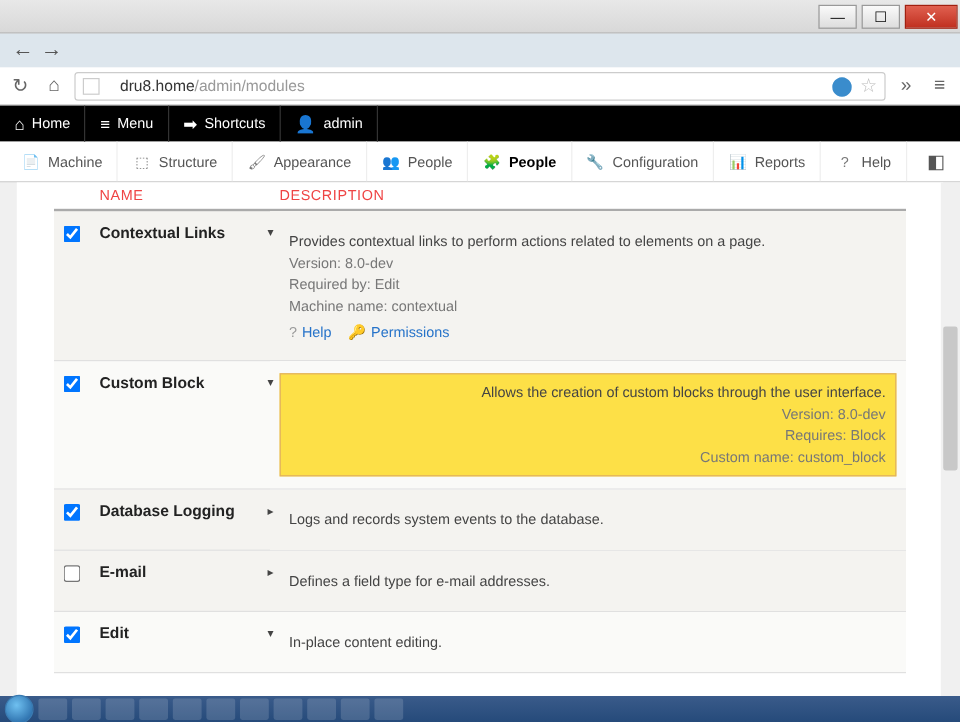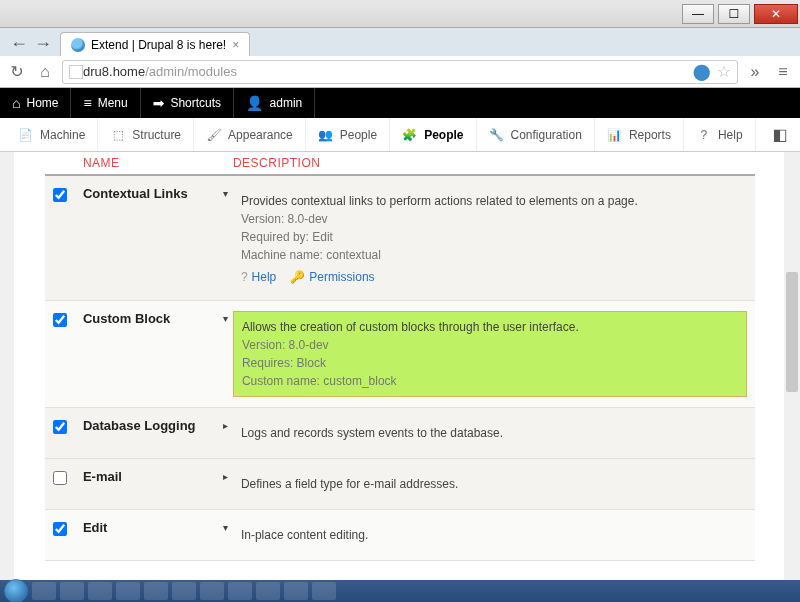--- a/index.html
+++ b/index.html
@@ -12,21 +12,21 @@
 .tab-strip { background: #dde6ed; height: 28px; display: flex; align-items: flex-end; padding-left: 60px; position: relative; }
 .back-fwd { position: absolute; left: 8px; top: 2px; display: flex; gap: 2px; }
 .nav-arrow { width: 22px; height: 22px; display: flex; align-items: center; justify-content: center; color: #555; cursor: pointer; font-size: 18px; }
 .tab { background: #fff; border: 1px solid #bbb; border-bottom: none; border-radius: 4px 4px 0 0; padding: 4px 10px; font-size: 12px; display: flex; align-items: center; gap: 6px; height: 24px; min-width: 180px; }
 .tab .favicon { width: 14px; height: 14px; border-radius: 50%; background: radial-gradient(circle at 40% 35%, #7ec6f0 40%, #3a8ccc 60%); }
 .tab .x { margin-left: auto; color: #888; cursor: pointer; }
 .new-tab { width: 24px; height: 20px; margin-left: 4px; color: #666; display: flex; align-items: center; justify-content: center; cursor: pointer; font-size: 14px; }
 
 .addr-bar { background: #fff; border-bottom: 1px solid #bbb; height: 32px; display: flex; align-items: center; padding: 0 6px; gap: 6px; }
 .addr-icon { width: 22px; height: 22px; display: flex; align-items: center; justify-content: center; color: #666; cursor: pointer; }
-.addr-input-wrap { flex: 1; border: 1px solid #ccc; border-radius: 3px; height: 24px; display: flex; align-items: center; padding: 0 6px; gap: 0; background: #fff; }
+.addr-input-wrap { flex: 1; border: 1px solid #ccc; border-radius: 3px; height: 24px; display: flex; align-items: center; padding: 0 6px; gap: 17px; background: #fff; }
 .addr-input-wrap .page-ico { width: 14px; height: 14px; border: 1px solid #ccc; background: #fff; }
 .addr-text { font-size: 13px; color: #333; }
 .addr-text .dim { color: #999; }
 .addr-right { display: flex; gap: 6px; margin-left: auto; }
 
 .topbar { background: #000; height: 30px; display: flex; align-items: center; }
 .top-item { color: #fff; font-size: 12px; padding: 0 12px; display: flex; align-items: center; gap: 6px; height: 100%; cursor: pointer; border-right: 1px solid #333; }
 .top-item .ico { font-size: 14px; }
 
 .admin-tabs { background: #fff; border-bottom: 1px solid #ccc; height: 34px; display: flex; align-items: center; padding: 0 6px; }
@@ -39,21 +39,21 @@
 .content-area { position: absolute; top: 152px; bottom: 22px; left: 14px; right: 14px; overflow-y: hidden; background: #fff; }
 .mod-table { width: 92%; margin: 0 auto; border-collapse: collapse; font-size: 12px; }
 .thead-row td { border-bottom: 2px solid #aaa; font-weight: normal; color: #ef4444; padding: 4px 8px; letter-spacing: 0.5px; }
 .mod-row { border-bottom: 1px solid #e0e0e0; }
 .mod-row td { vertical-align: top; padding: 10px 8px; background: #f4f3f0; }
 .mod-row.even td { background: #fafaf8; }
 .chk-cell { width: 28px; padding-top: 12px !important; }
 .name-cell { width: 150px; font-weight: bold; color: #222; font-size: 13px; margin-left: 24px; }
 .desc-cell { position: relative; }
 .desc-box { padding: 6px 8px; }
-.desc-box.highlighted { border: 1px solid #e0b060; background: #bef264; }
+.desc-box.highlighted { border: 1px solid #e0b060; background: #fde047; text-align: right; }
 .desc-line { color: #444; padding: 2px 0; }
 .desc-meta { color: #777; padding: 2px 0; }
 .toggle-arrow { position: absolute; left: -2px; top: 12px; font-size: 10px; color: #444; cursor: pointer; }
 .desc-links { padding-top: 6px; display: flex; gap: 14px; }
 .desc-links a { color: #2673c9; text-decoration: none; display: inline-flex; align-items: center; gap: 4px; }
 .desc-links .lico { color: #999; }
 input[type=checkbox] { width: 14px; height: 14px; }
 
 .scrollbar { position: absolute; right: 0; top: 152px; bottom: 22px; width: 16px; background: #f0f0f0; }
 .scroll-thumb { position: absolute; left: 2px; right: 2px; top: 120px; height: 120px; background: #c8c8c8; border-radius: 2px; }
@@ -68,25 +68,20 @@
 <div class="window-chrome">
   <div class="win-btn">—</div>
   <div class="win-btn">☐</div>
   <div class="win-btn close">✕</div>
 </div>
 
 <div class="tab-strip">
   <div class="back-fwd">
     <div class="nav-arrow">←</div>
     <div class="nav-arrow">→</div>
-  </div>
-  <div class="tab">
-    <span class="favicon"></span>
-    <span>Extend | Drupal 8 is here!</span>
-    <span class="x">×</span>
   </div>
   <div class="new-tab"></div>
 </div>
 
 <div class="addr-bar">
   <div class="addr-icon">↻</div>
   <div class="addr-icon">⌂</div>
   <div class="addr-input-wrap">
     <span class="page-ico"></span>
     <span class="addr-text">

